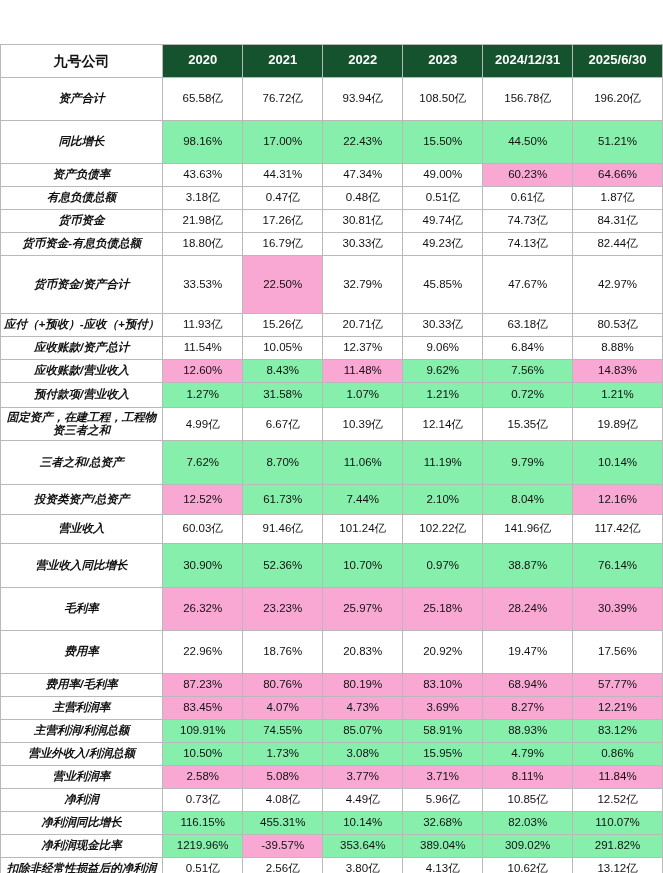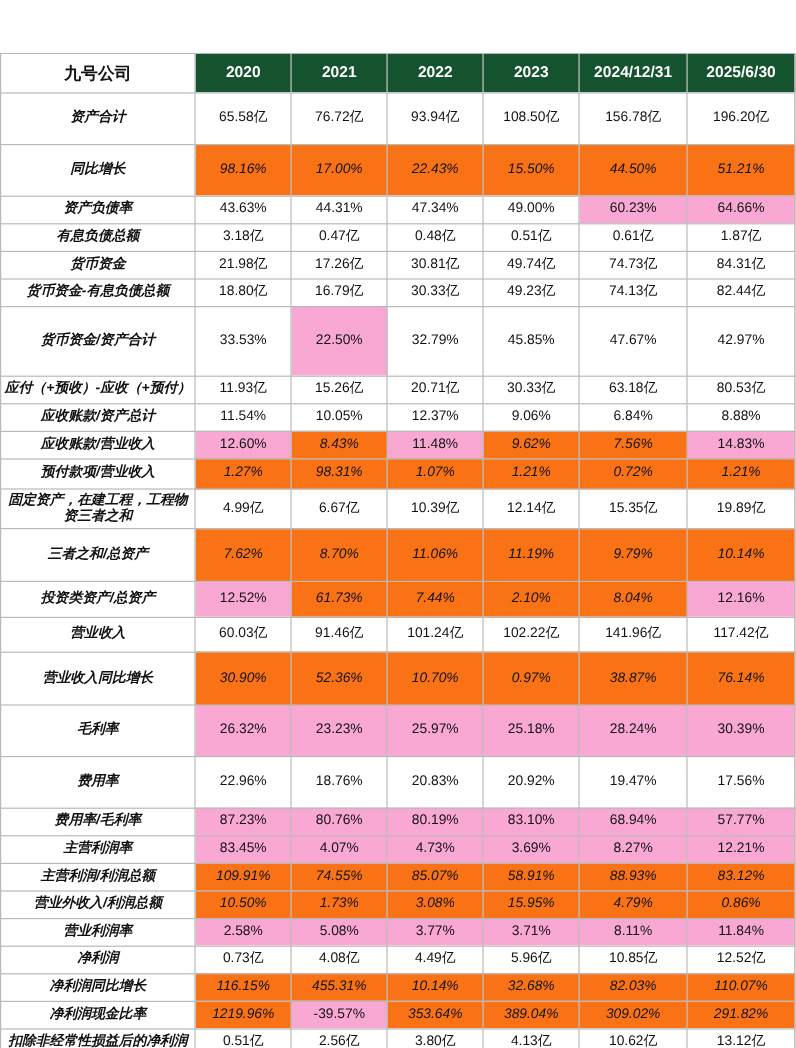--- a/index.html
+++ b/index.html
@@ -9,21 +9,21 @@
   col.c0{width:148px;}
   col.c1,col.c2,col.c3,col.c4{width:73px;}
   col.c5,col.c6{width:82px;}
   col.c7{width:0px;}
   td{border:1px solid #b9b9b9;font-size:11.5px;text-align:center;padding:1px 2px;height:20px;line-height:1.15;color:#111;}
   td.name{font-weight:bold;font-size:11.5px;font-style:italic;}
   thead td{background:#14532d;color:#ffffff;font-weight:bold;font-size:13px;height:24px;}
   thead td.hname{background:#ffffff;color:#111;font-weight:bold;font-size:14px;}
   thead td.heval{background:#f39c12;color:#ffffff;font-weight:bold;font-size:13px;}
   td.eval{font-weight:bold;font-size:12px;background:#ffffff;}
-  .g{background:#f97316;font-style:italic;}
+  .g{background:#86efac;}
   .r{background:#f9a8d4;}
   .w{background:#ffffff;}
   #wm{position:absolute;right:8px;bottom:12px;font-size:10px;color:#c9c9c9;font-weight:bold;
       display:flex;align-items:flex-end;gap:4px;}
   #wm .dot{width:14px;height:14px;border-radius:50%;background:#ddd;display:inline-block;}
 </style>
 </head>
 <body>
 
 <div id="wrap">
@@ -141,21 +141,21 @@
           <td class="r">12.60%</td>
           <td class="g">8.43%</td>
           <td class="r">11.48%</td>
           <td class="g">9.62%</td>
           <td class="g">7.56%</td>
           <td class="r">14.83%</td>
         </tr>
         <tr>
           <td class="name">预付款项/营业收入</td>
           <td class="g">1.27%</td>
-          <td class="g">98.31%</td>
+          <td class="g">31.58%</td>
           <td class="g">1.07%</td>
           <td class="g">1.21%</td>
           <td class="g">0.72%</td>
           <td class="g">1.21%</td>
           <td class="eval" rowspan="2">固定资产</td>
         </tr>
         <tr>
           <td class="name">固定资产，在建工程，工程物资三者之和</td>
           <td class="w">4.99亿</td>
           <td class="w">6.67亿</td>

